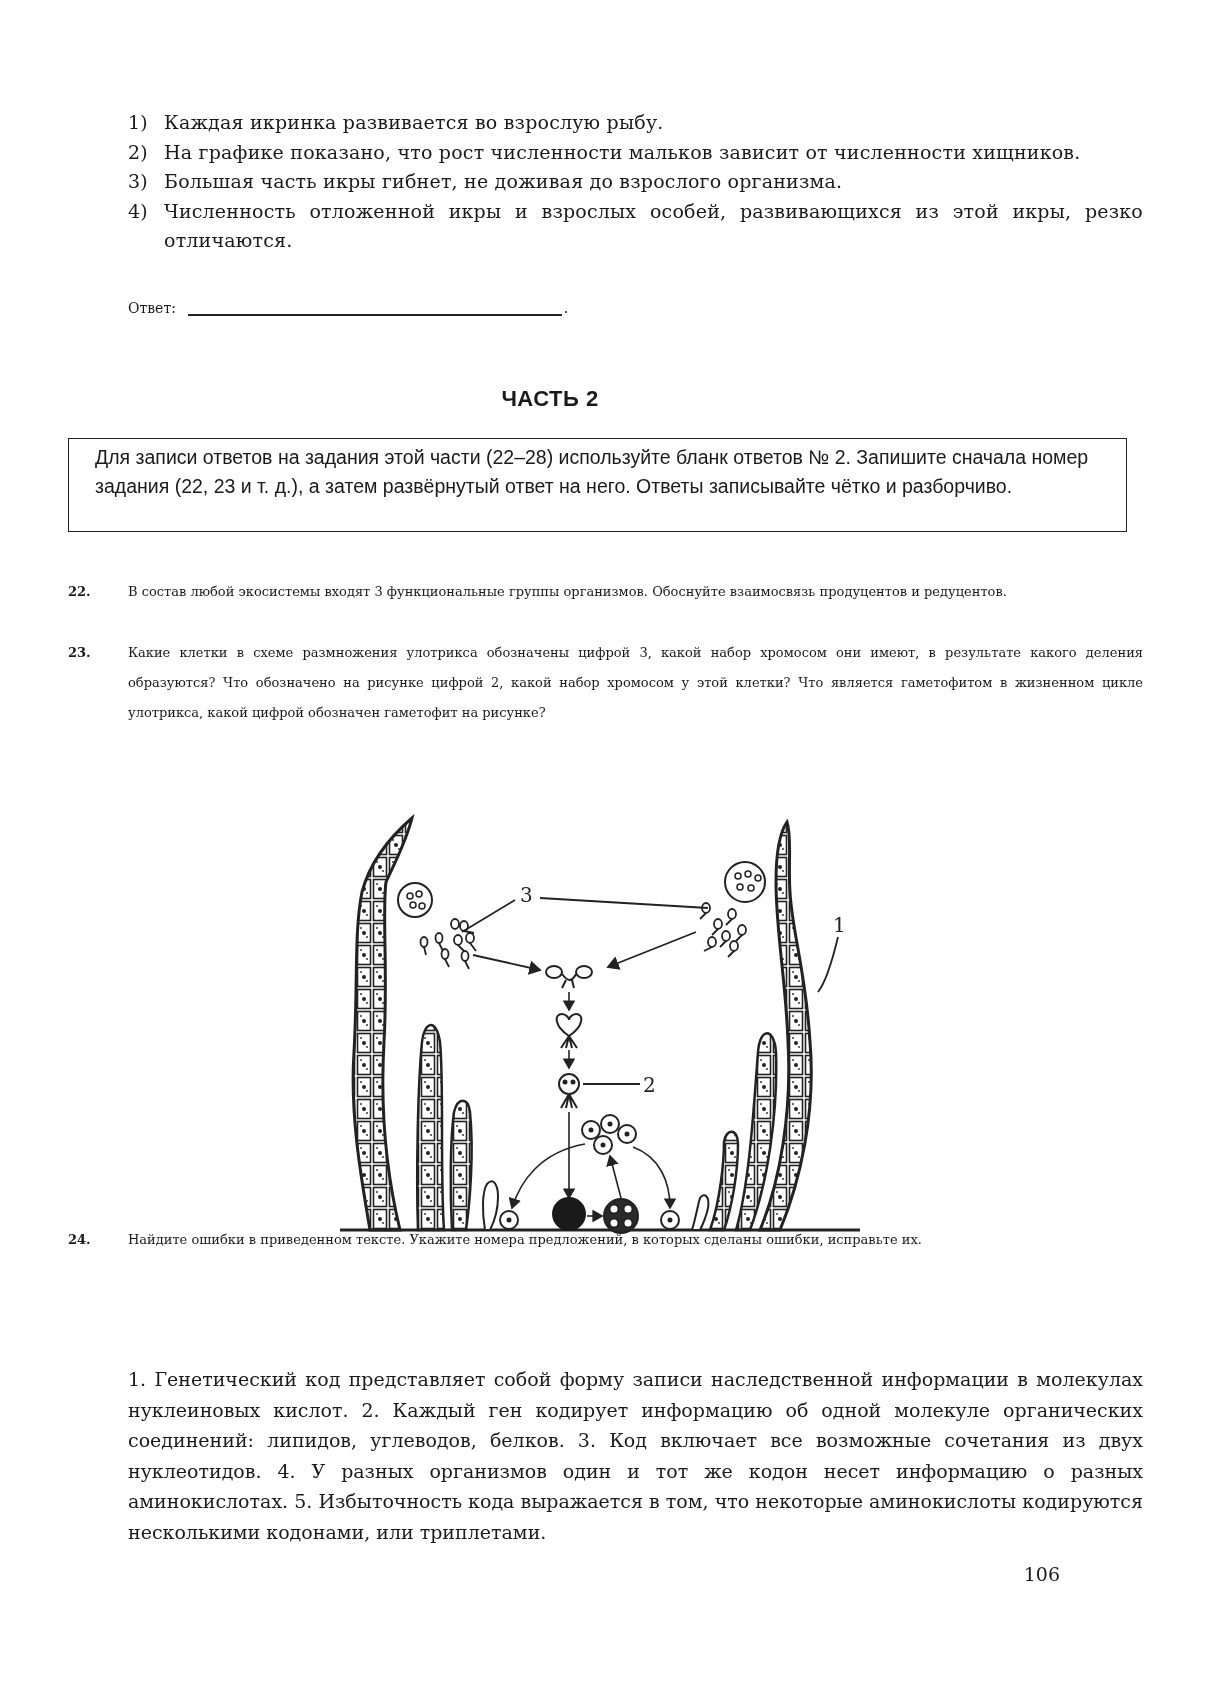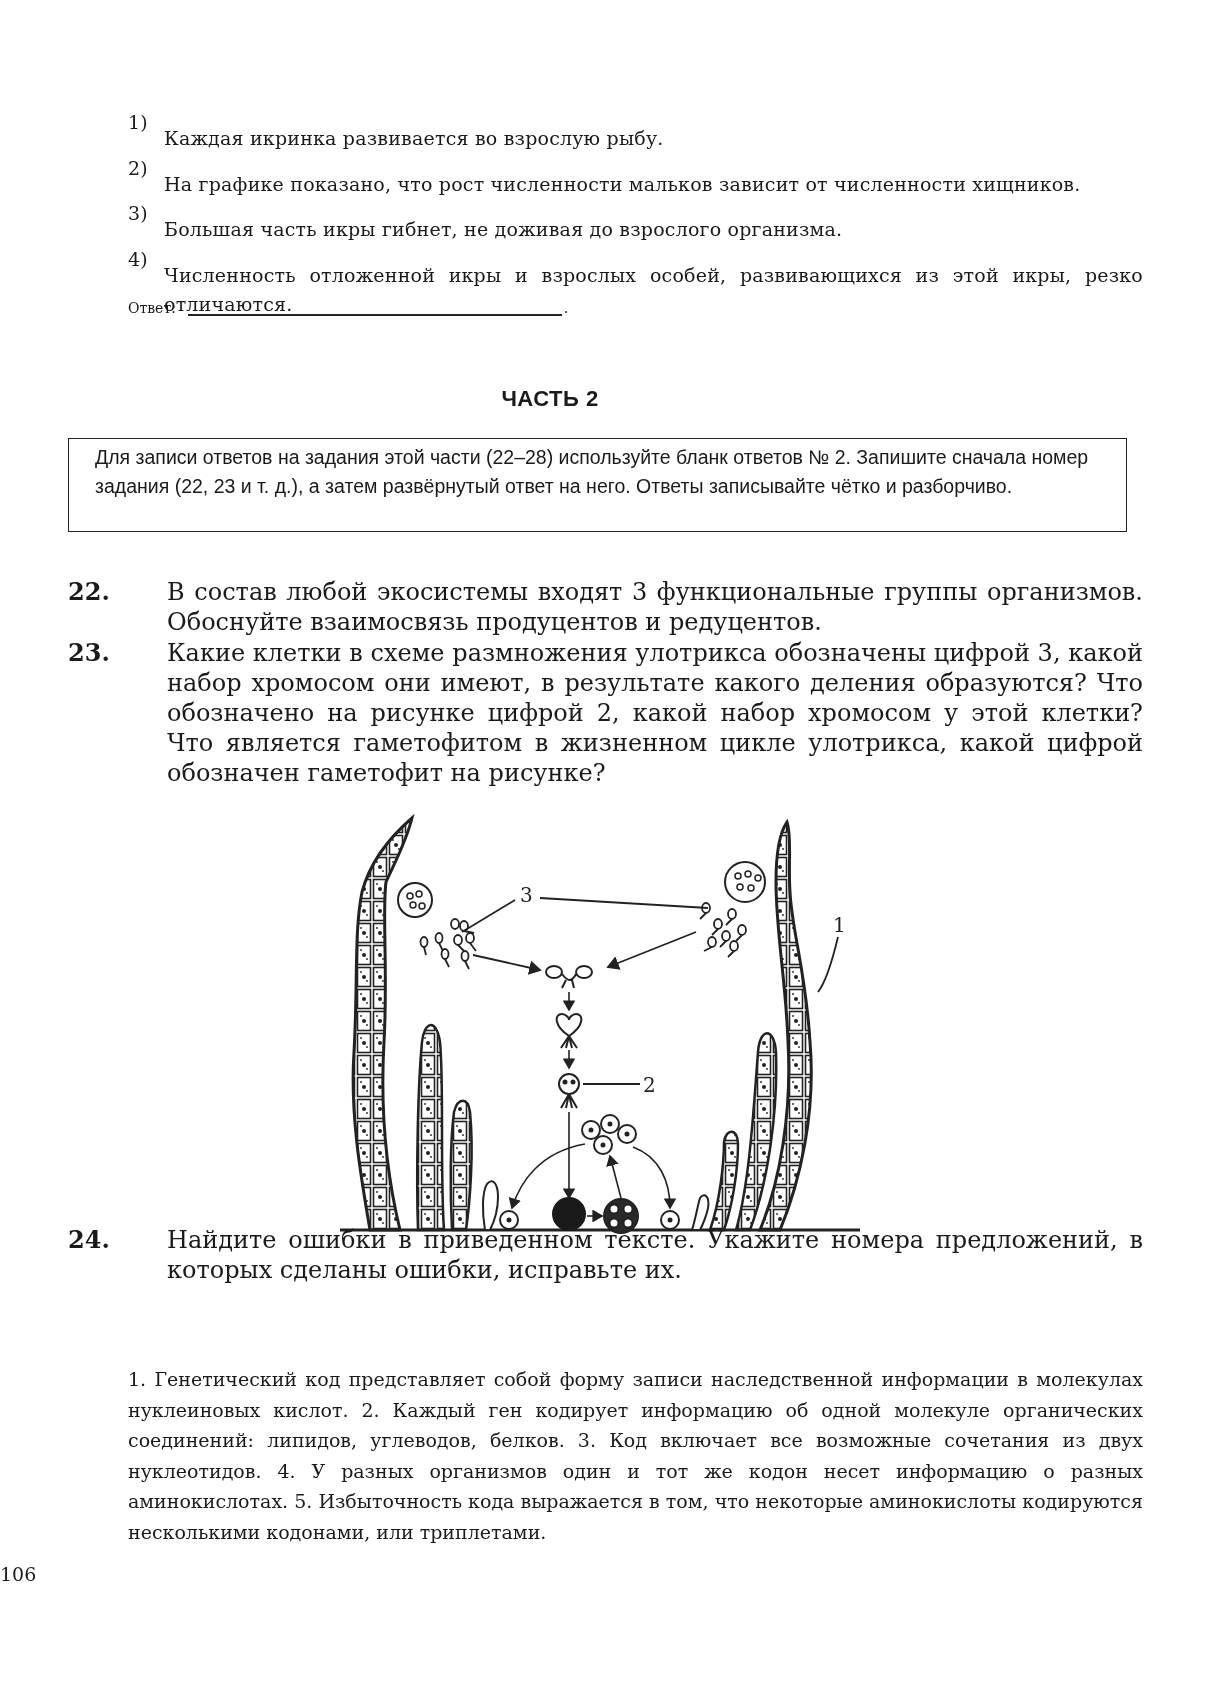--- a/index.html
+++ b/index.html
@@ -8,40 +8,40 @@
     font-family: "DejaVu Serif", "Liberation Serif", serif;
     color: #1a1a1a;
   }
   .page { position: absolute; left: 0; top: 0; width: 1210px; height: 1706px; }
   .serif { font-family: "DejaVu Serif", "Liberation Serif", serif; }
   .sans { font-family: "Liberation Sans", "DejaVu Sans", sans-serif; }
 
   .options { position: absolute; left: 128px; top: 108px; width: 1015px; font-size: 19px; line-height: 29.5px; letter-spacing: 0.2px; }
   .opt { display: flex; }
   .opt .num { width: 36px; flex: none; }
-  .opt .txt { flex: 1; text-align: justify; margin-top: 16px; }
+  .opt .txt { flex: 1; text-align: justify; }
 
   .answer { position: absolute; left: 128px; top: 294px; font-size: 14px; display: flex; align-items: flex-end; }
   .answer .line { display: inline-block; width: 374px; border-bottom: 2px solid #222; margin-left: 12px; height: 20px; }
   .answer .dot { margin-left: 2px; }
 
   .part-title { position: absolute; left: 0; width: 1100px; top: 386px; text-align: center; font-size: 22px; font-weight: bold; letter-spacing: 0.5px; }
 
   .instr-box { position: absolute; left: 68px; top: 438px; width: 1059px; height: 94px; border: 1.8px solid #222; padding: 4px 8px 0 26px; box-sizing: border-box; font-size: 19.5px; line-height: 29px; }
 
-  .task { position: absolute; left: 68px; width: 1075px; font-size: 24px; line-height: 30px; display: flex; gap: 39px; }
+  .task { position: absolute; left: 68px; width: 1075px; font-size: 13px; line-height: 30px; display: flex; }
   .task .tnum { width: 60px; flex: none; font-weight: bold; }
   .task .ttxt { flex: 1; text-align: justify; }
   .t22 { top: 577px; }
   .t23 { top: 638px; }
   .t24 { top: 1225px; }
 
   .t24-body { position: absolute; left: 128px; top: 1350px; width: 1015px; font-size: 19px; line-height: 30.5px; text-align: justify; margin-top: 14px; }
 
-  .page-num { position: absolute; left: 0; width: 1060px; top: 1563px; text-align: left; font-size: 19px; }
+  .page-num { position: absolute; left: 0; width: 1060px; top: 1563px; text-align: right; font-size: 19px; }
 
   .diagram { position: absolute; left: 340px; top: 812px; width: 520px; height: 424px; }
 </style>
 </head>
 <body>
 
 <div class="page">
 
   <div class="options serif">
     <div class="opt">

